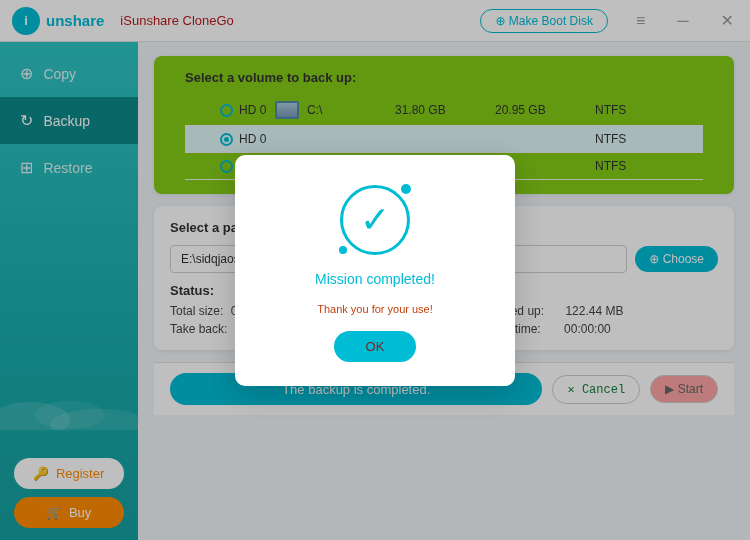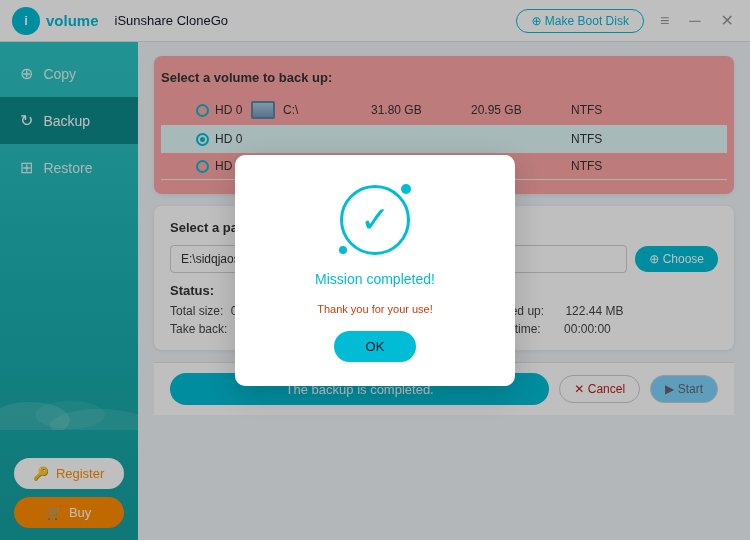--- a/index.html
+++ b/index.html
@@ -40,26 +40,26 @@
       display: flex;
       align-items: center;
       justify-content: center;
       color: white;
       font-weight: bold;
       font-size: 13px;
     }
     .title-bar-text {
       flex: 1;
       margin-left: 16px;
-      color: #0f172a;
+      color: #b91c1c;
       font-size: 13px;
     }
     .title-bar-actions {
       display: flex;
-      gap: 12px;
+      gap: 24px;
       align-items: center;
     }
     .make-boot-btn {
       background: white;
       border: 1.5px solid #00bcd4;
       border-radius: 16px;
       color: #00bcd4;
       padding: 4px 14px;
       font-size: 12px;
       cursor: pointer;
@@ -162,23 +162,23 @@
       padding: 14px 16px;
       display: flex;
       flex-direction: column;
       gap: 12px;
       background: #f0f4f7;
       overflow: hidden;
     }
 
     
     .section-card {
-      background: #fca5a5;
+      background: #84cc16;
       border-radius: 8px;
-      padding: 14px 7px;
+      padding: 14px 31px;
       box-shadow: 0 1px 4px rgba(0,0,0,0.08);
     }
     .section-title {
       font-weight: 600;
       color: #333;
       margin-bottom: 10px;
       font-size: 13px;
     }
     .table-header {
       display: grid;
@@ -291,30 +291,31 @@
     }
     .progress-text {
       color: white;
       font-size: 13px;
       font-weight: 500;
     }
     .cancel-btn {
       background: white;
       border: 1.5px solid #ccc;
       border-radius: 16px;
-      color: #b91c1c;
+      color: #15803d;
       padding: 6px 14px;
       font-size: 12px;
       cursor: pointer;
       display: flex;
       align-items: center;
       gap: 4px;
+      font-family: Liberation Mono, monospace;
     }
     .start-btn {
-      background: #7dd3fc;
+      background: #fca5a5;
       border: 1.5px solid #ccc;
       border-radius: 16px;
       color: #666;
       padding: 6px 14px;
       font-size: 12px;
       cursor: pointer;
       display: flex;
       align-items: center;
       gap: 4px;
     }
@@ -378,21 +379,21 @@
       text-align: center;
     }
     .modal-thank {
       color: #c2410c;
       font-size: 11px;
     }
     .modal-ok-btn {
       background: #00bcd4;
       border: none;
       border-radius: 16px;
-      color: #0f172a;
+      color: #7f1d1d;
       padding: 8px 32px;
       font-size: 13px;
       cursor: pointer;
     }
 
     
     .hdd-icon {
       width: 24px;
       height: 18px;
       border: 2px solid #5588aa;
@@ -408,21 +409,21 @@
     }
   </style>
 </head>
 <body>
 
 <div class="title-bar">
   <div class="title-bar-logo">
     <div class="logo-icon">
       <span>i</span>
     </div>
-    <span style="color:#00bcd4; font-weight:bold; font-size:15px;">volume</span>
+    <span style="color:#00bcd4; font-weight:bold; font-size:15px;">unshare</span>
   </div>
   <div class="title-bar-text">iSunshare CloneGo</div>
   <div class="title-bar-actions">
     <button class="make-boot-btn">⊕ Make Boot Disk</button>
     <span class="window-ctrl">≡</span>
     <span class="window-ctrl">─</span>
     <span class="window-ctrl">✕</span>
   </div>
 </div>
 

